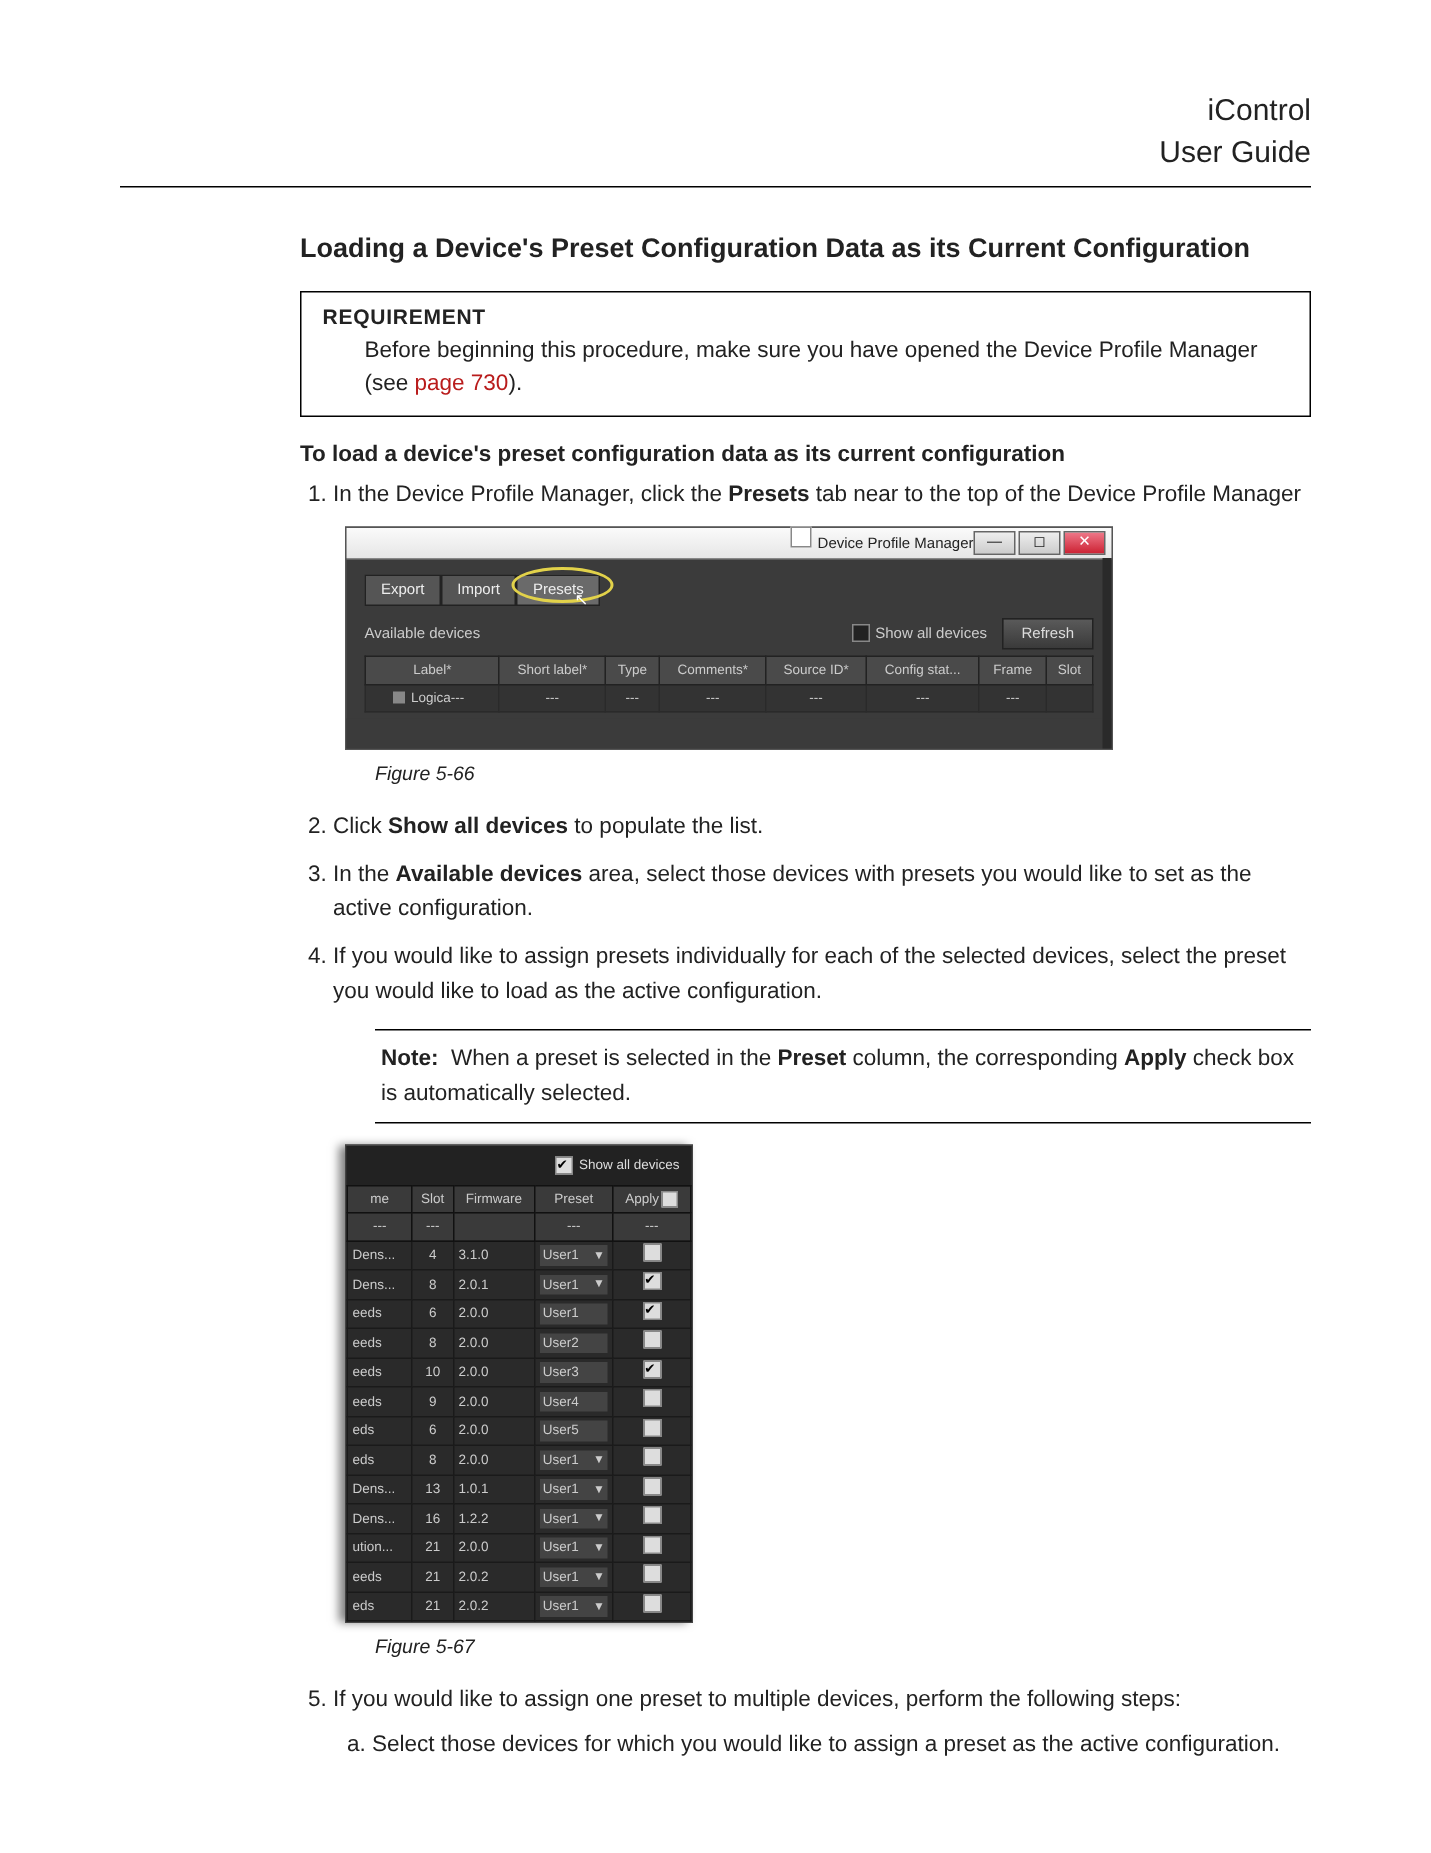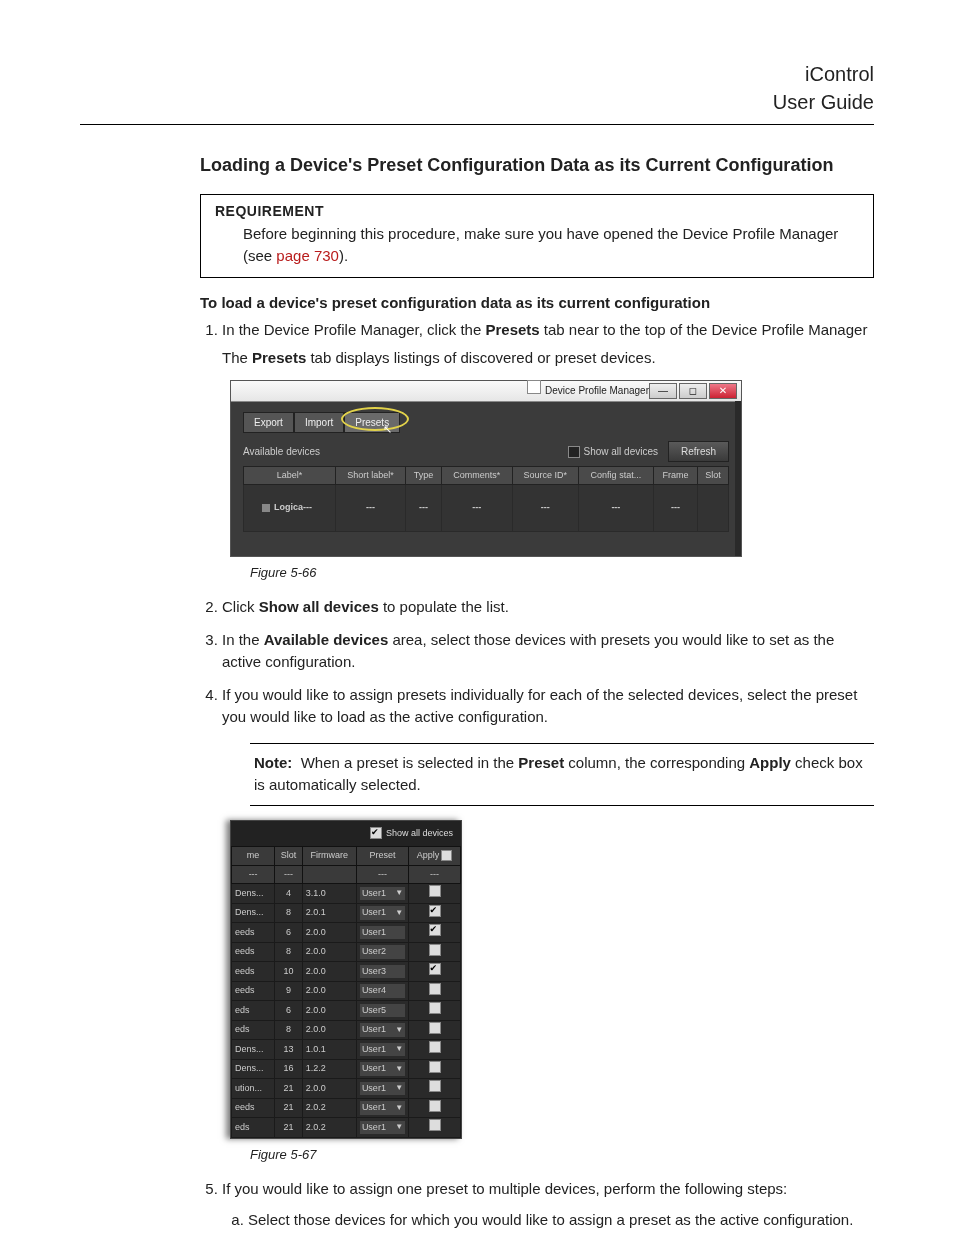--- a/index.html
+++ b/index.html
@@ -138,21 +138,21 @@
     background:linear-gradient(#5a5a5a,#3a3a3a);border:1px solid #222;color:#ddd;
     padding:2px 12px;font-size:10px;
   }
   .fig66 table {
     border-collapse:collapse;width:calc(100% - 24px);margin:0 12px 4px 12px;font-size:9px;color:#ccc;
   }
   .fig66 th {
     background:#4a4a4a;border:1px solid #222;padding:2px 4px;font-weight:normal;text-align:center;
   }
   .fig66 td {
-    border:1px solid #2a2a2a;padding:16px 4px;text-align:center;background:#333;font-weight:bold;
+    border:1px solid #2a2a2a;padding:2px 4px;text-align:center;background:#333;
   }
   .fig66 .treerow td:first-child { text-align:left; padding-left:18px;}
   .fig66 .sq { display:inline-block;width:8px;height:8px;background:#888;margin-right:4px;vertical-align:middle;}
   .fig66 .spacer { height:20px; background:#3b3b3b;}
   .fig66 .rside {
     position:absolute;right:0;top:20px;bottom:0;width:6px;background:#2a2a2a;
   }
 
   
   .fig67 {
@@ -212,21 +212,20 @@
       <div class="req-body">
         <span>Before beginning this procedure, make sure you have opened the Device Profile Manager (see </span><span class="link">page 730</span><span>).</span>
       </div>
     </div>
 
     <div class="subhead">To load a device's preset configuration data as its current configuration</div>
 
     <ol class="steps">
       <li>
         <span>In the Device Profile Manager, click the </span><b>Presets</b><span> tab near to the top of the Device Profile Manager</span>
-        <p><span>The </span><b>Presets</b><span> tab displays listings of discovered or preset devices.</span></p>
 
         
         <div class="fig66">
           <div class="titlebar">
             <span><span class="ticon"></span><span>Device Profile Manager</span></span>
             <span class="winbtns">
               <span class="winbtn">—</span>
               <span class="winbtn">◻</span>
               <span class="winbtn close">✕</span>
             </span>

